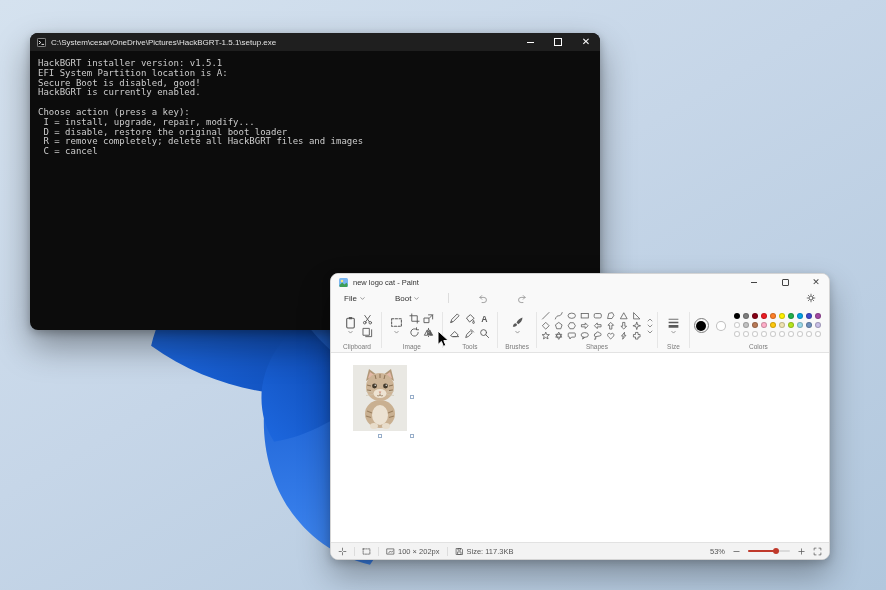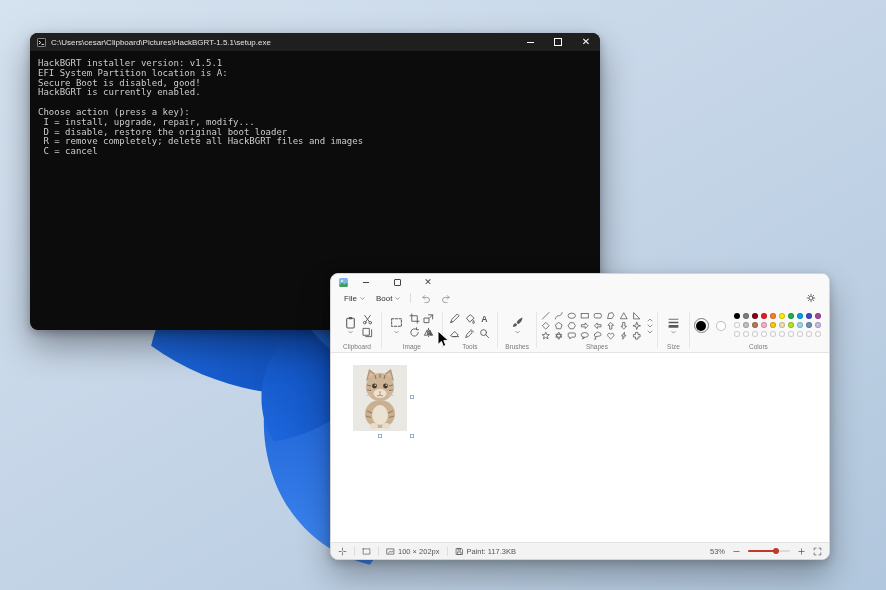--- a/index.html
+++ b/index.html
@@ -34,21 +34,21 @@
   .paint-window { left:330px; top:273px; width:500px; height:287px; z-index:20; background:#f9f9f9;
     border:1px solid #d4d4d4; box-sizing:border-box; display:flex; flex-direction:column;
     box-shadow:0 16px 32px rgba(0,0,0,.30), 0 3px 8px rgba(0,0,0,.18); }
   .paint-titlebar { height:16px; flex:0 0 16px; display:flex; align-items:center; padding-left:8px; gap:5px; background:#f9f9f9; }
   .paint-title { font-size:7.5px; color:#333; flex:1; white-space:nowrap; }
   .paint-ctrl { width:26px; height:100%; display:flex; align-items:center; justify-content:center; }
   .pglyph-min { width:6px; height:1px; background:#444; }
   .pglyph-max { width:5px; height:5px; border:1px solid #444; border-radius:1px; }
   .pglyph-close { color:#444; font-size:9px; line-height:9px; }
 
-  .paint-menubar { height:16px; flex:0 0 16px; display:flex; align-items:center; padding:0 8px; gap:0; background:#f9f9f9; }
+  .paint-menubar { height:16px; flex:0 0 16px; display:flex; align-items:center; padding:0 8px; gap:19px; background:#f9f9f9; }
   .menu-item { display:flex; align-items:center; gap:2px; font-size:8px; color:#333; padding:1px 5px; border-radius:3px; }
   .vdiv { width:1px; height:10px; background:#ddd; margin:0 4px; }
   .menu-spacer { flex:1; }
 
   .i { stroke:#5a5a5a; fill:none; stroke-width:1; stroke-linecap:round; stroke-linejoin:round; }
   .i-dim { stroke:#9a9a9a; }
   .tfill { fill:#5a5a5a; stroke:none; font-family:"Liberation Sans",sans-serif; font-weight:bold; }
 
   .paint-ribbon { height:44px; flex:0 0 44px; background:#f9f9f9; border-bottom:1px solid #e3e3e3;
     display:flex; align-items:stretch; padding:2px 4px 0 4px; }
@@ -119,21 +119,21 @@
   </g>
 </svg>
 
 <section class="window console-window">
   <div class="console-titlebar">
     <svg width="9" height="9" viewBox="0 0 12 12">
       <rect x="0.5" y="0.5" width="11" height="11" rx="1.5" fill="#111" stroke="#bbb"></rect>
       <path d="M2.5,4 L5,6 L2.5,8" stroke="#fff" fill="none" stroke-width="1.2"></path>
       <line x1="6" y1="8.5" x2="9.5" y2="8.5" stroke="#fff" stroke-width="1.2"></line>
     </svg>
-    <span class="console-title">C:\Users\cesar\Clipboard\Pictures\HackBGRT-1.5.1\setup.exe</span>
+    <span class="console-title">C:\System\cesar\OneDrive\Pictures\HackBGRT-1.5.1\setup.exe</span>
     <div class="console-controls">
       <span class="console-ctrl">
           <span class="glyph-min"></span>
         </span>
       <span class="console-ctrl">
           <span class="glyph-max"></span>
         </span>
       <span class="console-ctrl">
           <span class="glyph-close">✕</span>
         </span>
@@ -143,20 +143,21 @@
 </section>
 
 <section class="window paint-window">
 
   <div class="paint-titlebar">
     <svg width="9" height="9" viewBox="0 0 9 9">
       <rect width="9" height="9" rx="1.5" fill="#7ab6f2"></rect>
       <circle cx="3" cy="3" r="1.2" fill="#fde67a"></circle>
       <path d="M0.5,7 L3.2,4.6 L5.4,6.6 L7.4,4.8 L8.5,6 V8 a1,1 0 0 1 -1,1 H1.5 a1,1 0 0 1 -1,-1 Z" fill="#3f9e58"></path>
     </svg>
+    <span class="paint-title">new logo cat - Paint</span>
     <span class="paint-ctrl">
         <span class="pglyph-min"></span>
       </span>
     <span class="paint-ctrl">
         <span class="pglyph-max"></span>
       </span>
     <span class="paint-ctrl">
         <span class="pglyph-close">✕</span>
       </span>
   </div>
@@ -577,21 +578,21 @@
         </svg>
       <span>100 × 202px</span>
     </span>
     <span class="sdivider"></span>
     <span class="status-seg">
       <svg class="i" width="9" height="9" viewBox="0 0 12 12">
         <path d="M2,2 h6.5 L10,3.5 V10 H2 Z"></path>
           <rect x="4" y="6.5" width="4" height="3.5"></rect>
           <rect x="4.5" y="2" width="3" height="2.2"></rect>
         </svg>
-      <span>Paint: 117.3KB</span>
+      <span>Size: 117.3KB</span>
     </span>
     <span class="status-spacer"></span>
     <span class="status-seg">
       <span>53%</span>
     </span>
     <span class="status-seg">
       <svg class="i" width="9" height="9" viewBox="0 0 12 12">
           <line x1="2.5" y1="6" x2="9.5" y2="6"></line>
         </svg>
     </span>

